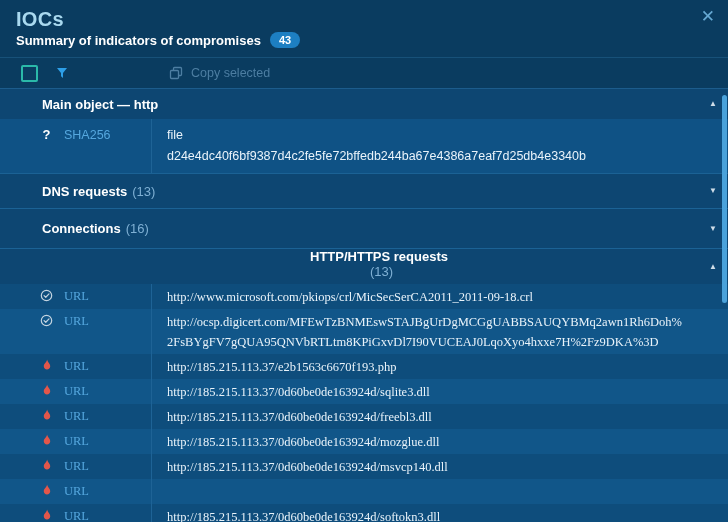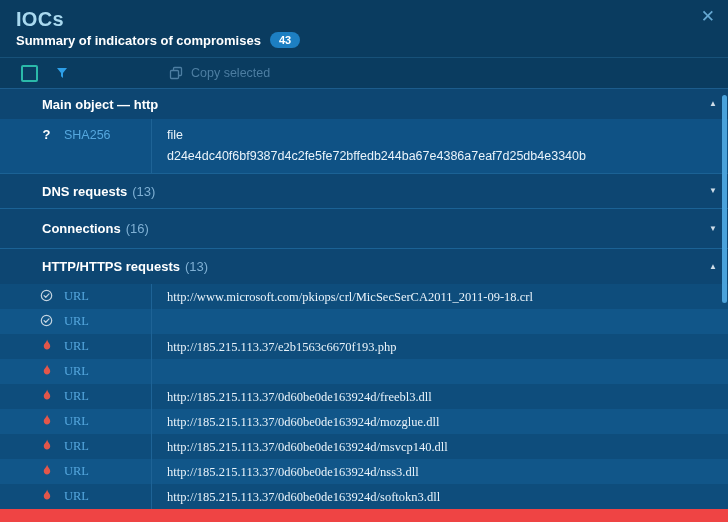--- a/index.html
+++ b/index.html
@@ -80,21 +80,21 @@
   .sec-title{font-weight:bold;color:#ffffff;}
   .sec-count{color:#7fb0d4;margin-left:5px;font-weight:normal;}
   .chev{
     position:absolute;right:11px;top:50%;
     transform:translateY(-50%);
     font-size:8px;color:#cfdde8;cursor:pointer;line-height:8px;
   }
   .h-main{height:30px;}
   .h-dns{height:35px;}
   .h-conn{height:40px;}
-  .h-http{height:36px;}
+  .h-http{height:36px;flex-direction:column;}
   
   .row{
     display:flex;
     font-size:12.5px;
     box-sizing:border-box;
   }
   .row .left{
     width:152px;min-width:152px;
     border-right:1px solid #1e6396;
     display:flex;align-items:flex-start;
@@ -210,20 +210,21 @@
   <div class="row url-row even">
     <div class="left">
       <span class="icn">
         <svg width="13" height="13" viewBox="0 0 14 14" fill="none" stroke="#c3d3e0" stroke-width="1.3">
             <circle cx="7" cy="7" r="5.6"></circle>
             <path d="M4.4 7.1 L6.2 8.9 L9.7 5.2" stroke-linecap="round" stroke-linejoin="round"></path>
           </svg>
       </span>
       <span class="lab">URL</span>
     </div>
+    <div class="val">http://ocsp.digicert.com/MFEwTzBNMEswSTAJBgUrDgMCGgUABBSAUQYBMq2awn1Rh6Doh%2FsBYgFV7gQUA95QNVbRTLtm8KPiGxvDl7I90VUCEAJ0LqoXyo4hxxe7H%2Fz9DKA%3D</div>
   </div>
 
   <div class="row url-row odd">
     <div class="left">
       <span class="icn">
         <svg width="12" height="12" viewBox="0 0 13 12">
             <path d="M6.5 0 C6.8 2.5 3 4.2 3 7.4 C3 9.4 4.6 11 6.5 11 C8.4 11 10 9.4 10 7.4 C10 5.7 9 4.5 8.3 3.5 C7.6 2.5 6.9 1.5 6.5 0 Z" fill="#e3564a"></path>
           </svg>
       </span>
       <span class="lab">URL</span>
@@ -233,20 +234,21 @@
 
   <div class="row url-row even">
     <div class="left">
       <span class="icn">
         <svg width="12" height="12" viewBox="0 0 13 12">
             <path d="M6.5 0 C6.8 2.5 3 4.2 3 7.4 C3 9.4 4.6 11 6.5 11 C8.4 11 10 9.4 10 7.4 C10 5.7 9 4.5 8.3 3.5 C7.6 2.5 6.9 1.5 6.5 0 Z" fill="#e3564a"></path>
           </svg>
       </span>
       <span class="lab">URL</span>
     </div>
+    <div class="val">http://185.215.113.37/0d60be0de163924d/sqlite3.dll</div>
   </div>
 
   <div class="row url-row odd">
     <div class="left">
       <span class="icn">
         <svg width="12" height="12" viewBox="0 0 13 12">
             <path d="M6.5 0 C6.8 2.5 3 4.2 3 7.4 C3 9.4 4.6 11 6.5 11 C8.4 11 10 9.4 10 7.4 C10 5.7 9 4.5 8.3 3.5 C7.6 2.5 6.9 1.5 6.5 0 Z" fill="#e3564a"></path>
           </svg>
       </span>
       <span class="lab">URL</span>
@@ -280,21 +282,20 @@
 
   <div class="row url-row even">
     <div class="left">
       <span class="icn">
         <svg width="12" height="12" viewBox="0 0 13 12">
             <path d="M6.5 0 C6.8 2.5 3 4.2 3 7.4 C3 9.4 4.6 11 6.5 11 C8.4 11 10 9.4 10 7.4 C10 5.7 9 4.5 8.3 3.5 C7.6 2.5 6.9 1.5 6.5 0 Z" fill="#e3564a"></path>
           </svg>
       </span>
       <span class="lab">URL</span>
     </div>
-    <div class="val">http://185.215.113.37/0d60be0de163924d/nss3.dll</div>
   </div>
 
   <div class="row url-row odd">
     <div class="left">
       <span class="icn">
         <svg width="12" height="12" viewBox="0 0 13 12">
             <path d="M6.5 0 C6.8 2.5 3 4.2 3 7.4 C3 9.4 4.6 11 6.5 11 C8.4 11 10 9.4 10 7.4 C10 5.7 9 4.5 8.3 3.5 C7.6 2.5 6.9 1.5 6.5 0 Z" fill="#e3564a"></path>
           </svg>
       </span>
       <span class="lab">URL</span>

